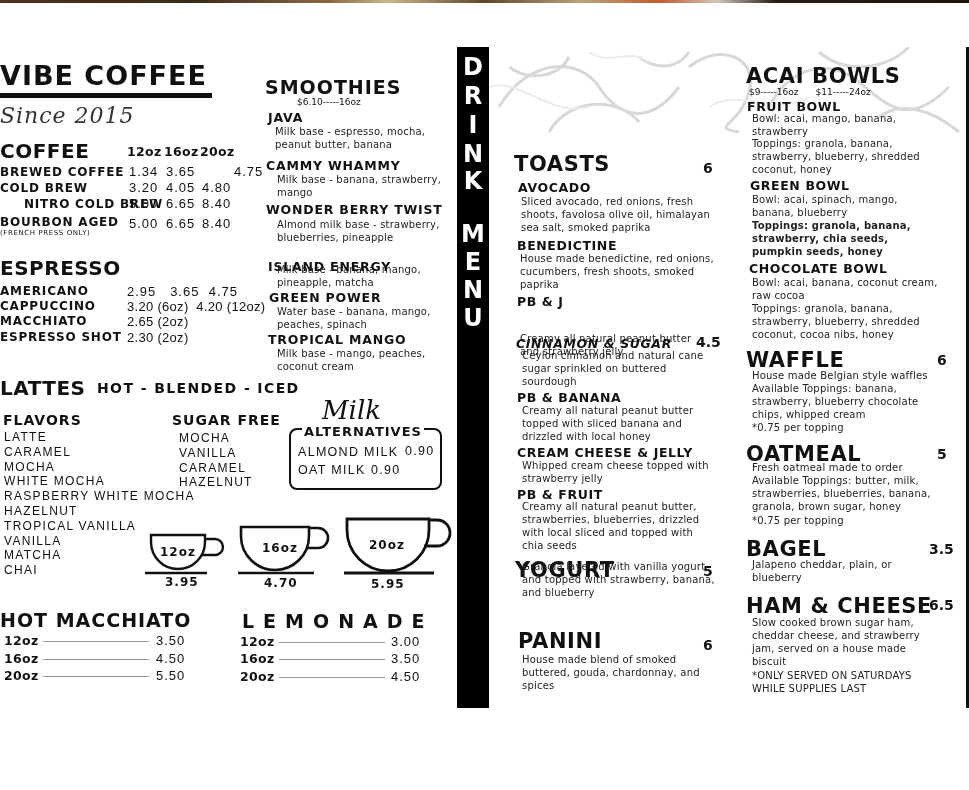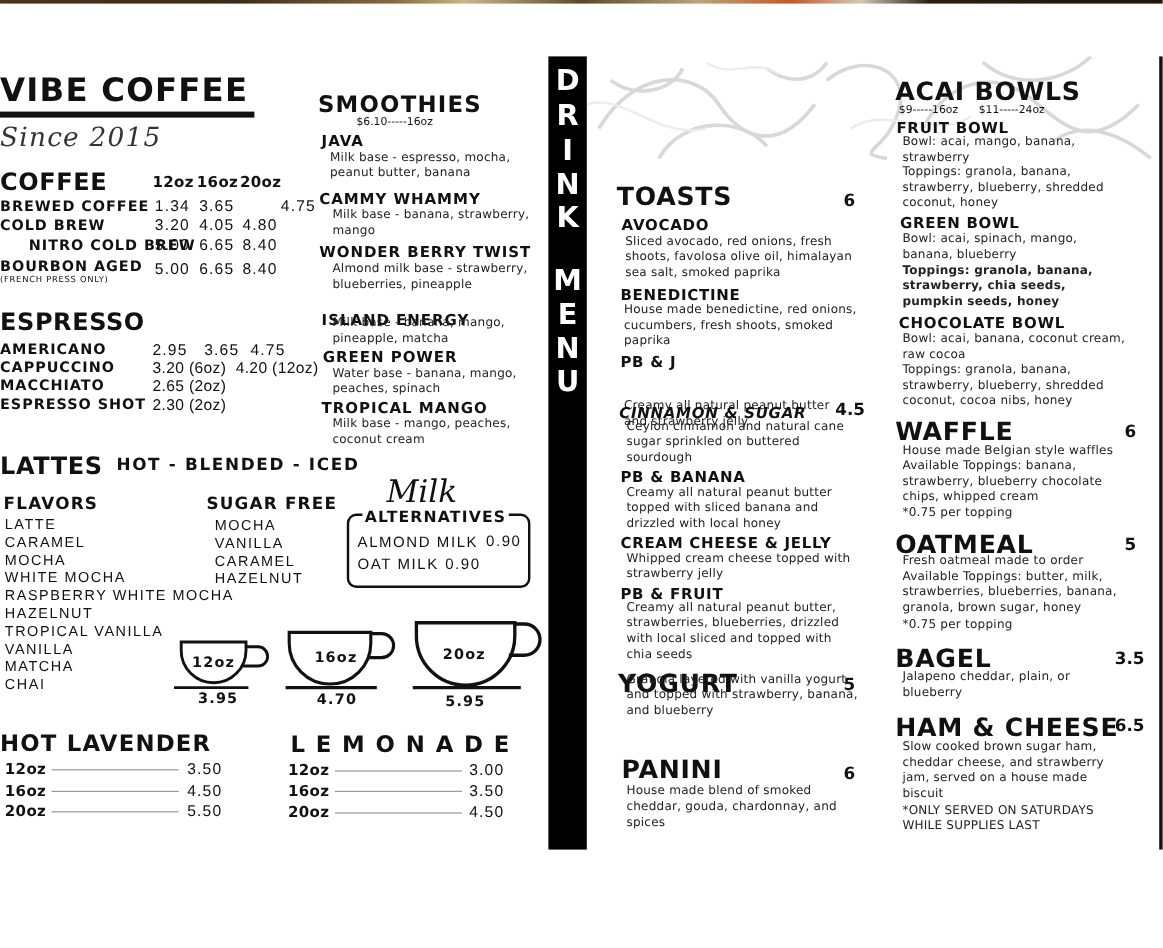--- a/index.html
+++ b/index.html
@@ -149,21 +149,21 @@
 <div class="abs cup-price" style="left:264px;top:576px;">4.70</div>
 
 <svg class="cup" style="left:342px;top:516px;" width="112" height="62" viewBox="0 0 112 62">
   <path d="M5 3 H87 V14 A41 41 0 0 1 5 14 Z" fill="none" stroke="#111" stroke-width="2.8"></path>
   <path d="M87 4 H95 A12 12 0 0 1 95 30 H82" fill="none" stroke="#111" stroke-width="2.8"></path>
   <line x1="2" y1="57" x2="92" y2="57" stroke="#111" stroke-width="2.8"></line>
 </svg>
 <div class="abs cup-price" style="left:369px;top:538px;">20oz</div>
 <div class="abs cup-price" style="left:371px;top:577px;">5.95</div>
 
-<div class="abs h-sec" style="left:0;top:609px;font-size:19px;letter-spacing:1px;">HOT LAVENDER</div>
+<div class="abs h-sec" style="left:0;top:609px;font-size:19px;letter-spacing:1px;">HOT MACCHIATO</div>
 <div>
   <div class="abs h-size" style="left:4px;top:633px;">12oz</div>
   <div class="dot-line" style="left:43px;top:641px;width:106px;"></div>
   <div class="abs price" style="left:156px;top:633px;">3.50</div>
   <div class="abs h-size" style="left:4px;top:651px;">16oz</div>
   <div class="dot-line" style="left:43px;top:659px;width:106px;"></div>
   <div class="abs price" style="left:156px;top:651px;">4.50</div>
   <div class="abs h-size" style="left:4px;top:668px;">20oz</div>
   <div class="dot-line" style="left:43px;top:676px;width:106px;"></div>
   <div class="abs price" style="left:156px;top:668px;">5.50</div>
@@ -247,21 +247,21 @@
 <div class="abs desc" style="left:522px;top:459px;width:195px;">Whipped cream cheese topped with strawberry jelly</div>
 <div class="abs sub-h" style="left:517px;top:487px;">PB &amp; FRUIT</div>
 <div class="abs desc" style="left:522px;top:500px;width:190px;">Creamy all natural peanut butter, strawberries, blueberries, drizzled with local sliced and topped with chia seeds</div>
 
 <div class="abs food-h" style="left:515px;top:558px;">YOGURT</div>
 <div class="abs food-price" style="left:703px;top:563px;">5</div>
 <div class="abs desc" style="left:522px;top:560px;width:200px;">Granola layered with vanilla yogurt and topped with strawberry, banana, and blueberry</div>
 
 <div class="abs food-h" style="left:518px;top:629px;">PANINI</div>
 <div class="abs food-price" style="left:703px;top:637px;">6</div>
-<div class="abs desc" style="left:522px;top:653px;width:195px;">House made blend of smoked cheddar, gouda, chardonnay, and spices</div>
+<div class="abs desc" style="left:522px;top:653px;width:195px;">House made blend of smoked buttered, gouda, chardonnay, and spices</div>
 
 <div class="abs food-h" style="left:746px;top:64px;">ACAI BOWLS</div>
 <div class="abs" style="left:749px;top:87px;font-size:9px;white-space:pre;">$9-----16oz      $11-----24oz</div>
 
 <div class="abs sub-h" style="left:747px;top:99px;">FRUIT BOWL</div>
 <div class="abs desc" style="left:752px;top:112px;width:160px;">Bowl: acai, mango, banana, strawberry</div>
 <div class="abs desc" style="left:752px;top:137px;width:185px;">Toppings: granola, banana, strawberry, blueberry, shredded coconut, honey</div>
 
 <div class="abs sub-h" style="left:750px;top:178px;">GREEN BOWL</div>
 <div class="abs desc" style="left:752px;top:193px;width:160px;">Bowl: acai, spinach, mango, banana, blueberry</div>

